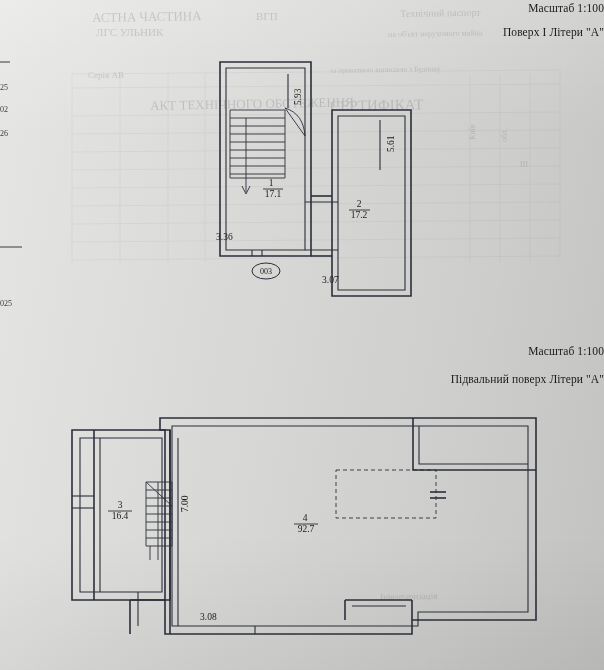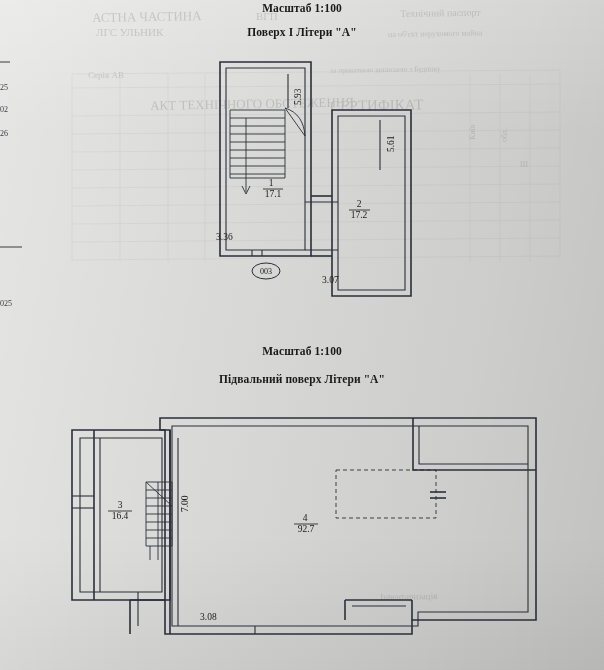--- a/index.html
+++ b/index.html
@@ -36,23 +36,23 @@
     color: #4a4a52;
     white-space: nowrap;
   }
   .sheet {
     position: absolute;
     inset: 0;
   }
   .title {
     position: absolute;
     width: 100%;
-    text-align: center;
+    text-align: right;
     font-size: 11.5px;
-    font-weight: bold;
+    font-weight: normal;
     letter-spacing: 0.1px;
   }
   #title-1  { top: 2px; }
   #sub-1    { top: 26px; }
   #title-2  { top: 345px; }
   #sub-2    { top: 373px; }
 
   svg.plan {
     position: absolute;
     left: 0;

